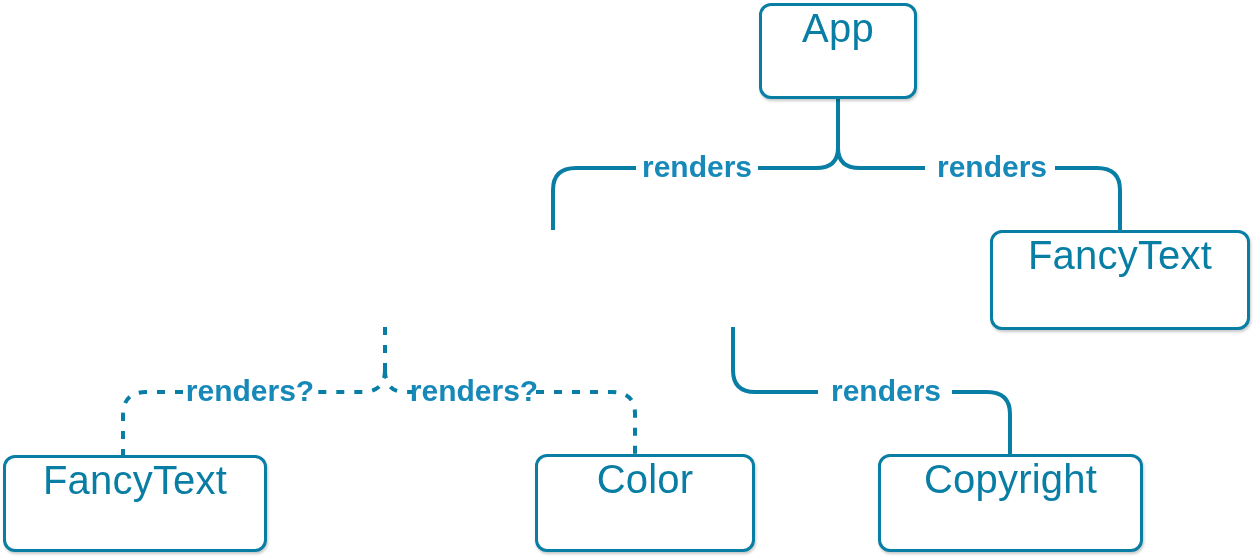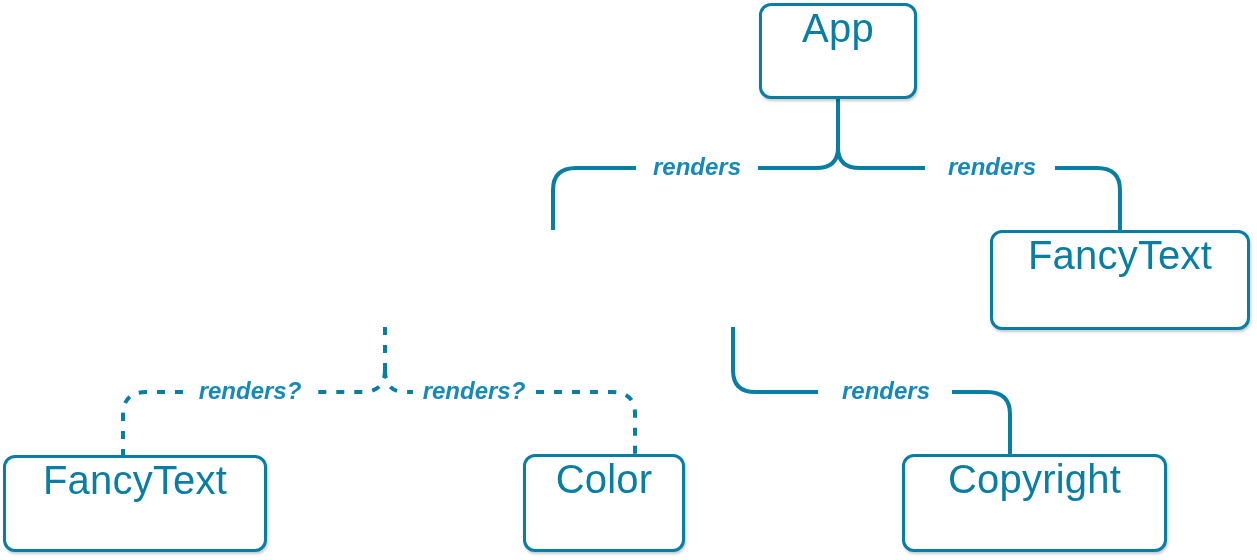--- a/index.html
+++ b/index.html
@@ -44,30 +44,29 @@
     font-size: 40px;
     font-weight: 500;
     letter-spacing: 0.2px;
     box-shadow: 1px 2px 3px rgba(0,0,0,0.22);
     white-space: nowrap;
   }
   .node-app            { left: 759px; top: 3px;   width: 158px; height: 96px; }
   .node-inspiration    { left: 334px; top: 230px; width: 459px; height: 97px; }
   .node-fancy-top      { left: 990px; top: 230px; width: 260px; height: 100px; }
   .node-fancy-bottom   { left: 3px;   top: 455px; width: 264px; height: 97px; }
-  .node-color          { left: 523px; top: 454px; width: 162px; height: 98px; }
-  .node-copyright      { left: 902px; top: 454px; width: 265px; height: 98px; }
+  .node-color          { left: 535px; top: 454px; width: 220px; height: 98px; }
+  .node-copyright      { left: 878px; top: 454px; width: 265px; height: 98px; }
   .edge-label {
     position: absolute;
     transform: translate(-50%, -50%);
     color: var(--edge_label);
-    font-size: 24px;
+    font-size: 30px;
     font-weight: 600;
     white-space: nowrap;
-    font-style: italic;
   }
   .label-a { left: 697px; top: 167px; }
   .label-b { left: 992px; top: 167px; }
   .label-d { left: 250px; top: 391px; }
   .label-e { left: 474px; top: 391px; }
   .label-c { left: 886px; top: 391px; }
 </style>
 </head>
 <body>
 

